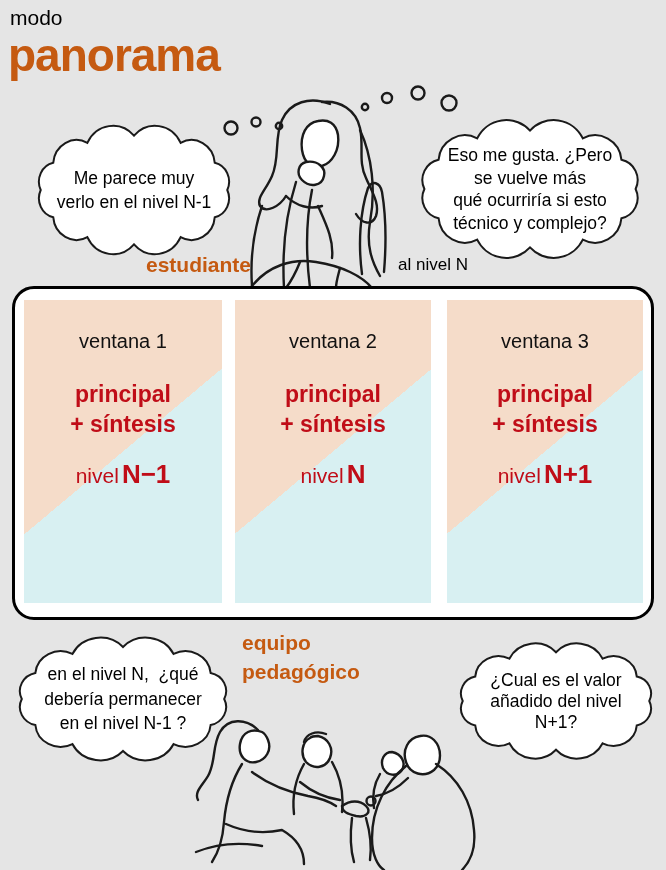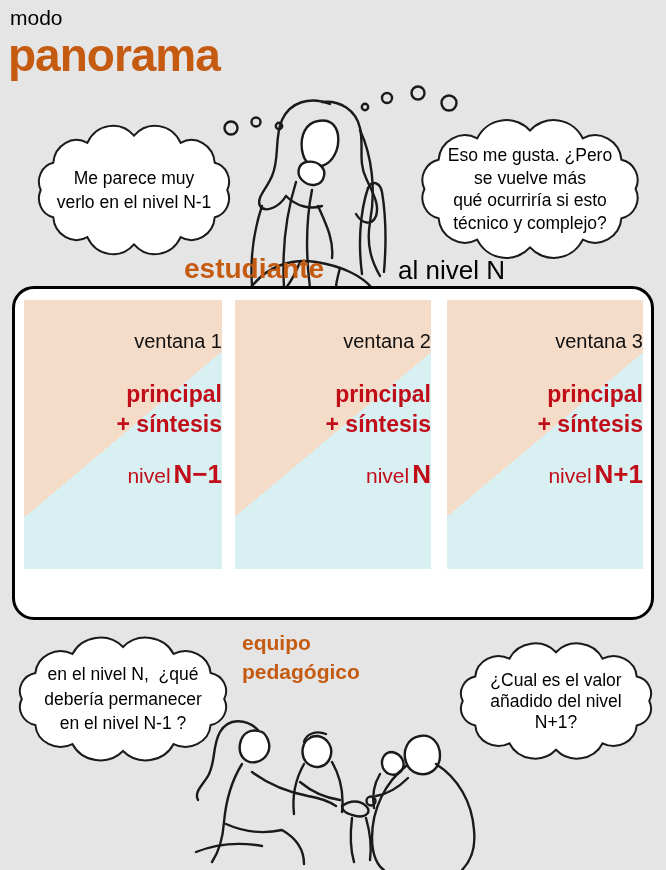--- a/index.html
+++ b/index.html
@@ -3,33 +3,33 @@
 <meta charset="utf-8">
 <style>
   html,body{margin:0;padding:0;background:#ffffff;}
   #stage{
     position:relative;width:666px;height:870px;background:#e5e5e5;overflow:hidden;
     font-family:"Liberation Sans",sans-serif;color:#000;
   }
   
   .kicker{position:absolute;left:10px;top:6px;font-size:21px;color:#000;}
   .title{position:absolute;left:8px;top:28px;font-size:46px;font-weight:bold;color:#c55a11;letter-spacing:-1px;}
-  .actor-label{position:absolute;font-size:28px;font-weight:bold;color:#c55a11;z-index:5;margin-left:38px;}
-  .plain-label{position:absolute;font-size:26px;color:#000;z-index:5;}
+  .actor-label{position:absolute;font-size:21px;font-weight:bold;color:#c55a11;z-index:5;}
+  .plain-label{position:absolute;font-size:17px;color:#000;z-index:5;}
   .team-label{position:absolute;left:242px;top:628px;width:190px;
     font-size:21px;font-weight:bold;color:#c55a11;line-height:29px;z-index:5;}
   
   #sketch-layer{position:absolute;left:0;top:0;width:666px;height:870px;z-index:1;}
   
   .board{
     position:absolute;left:12px;top:286px;width:642px;height:334px;box-sizing:border-box;
     border:3.5px solid #000;border-radius:22px;background:#fff;z-index:2;
   }
   .panel{
-    position:absolute;top:11px;height:269px;text-align:right;
+    position:absolute;top:11px;height:303px;text-align:center;
     background:linear-gradient(140deg,#f5dcc9 50%,#d8f0f2 50%);
   }
   .panel-1{left:9px;width:198px;}
   .panel-2{left:220px;width:196px;}
   .panel-3{left:432px;width:196px;}
   .panel-title{padding-top:30px;font-size:20px;color:#111;}
   .panel-emph{margin-top:26px;font-size:23px;font-weight:bold;color:#c00d18;line-height:30px;}
   .panel-level{margin-top:20px;font-size:21px;color:#c00d18;}
   .panel-level .lvl{font-size:26px;font-weight:bold;margin-left:3px;}
   .board-footer{

